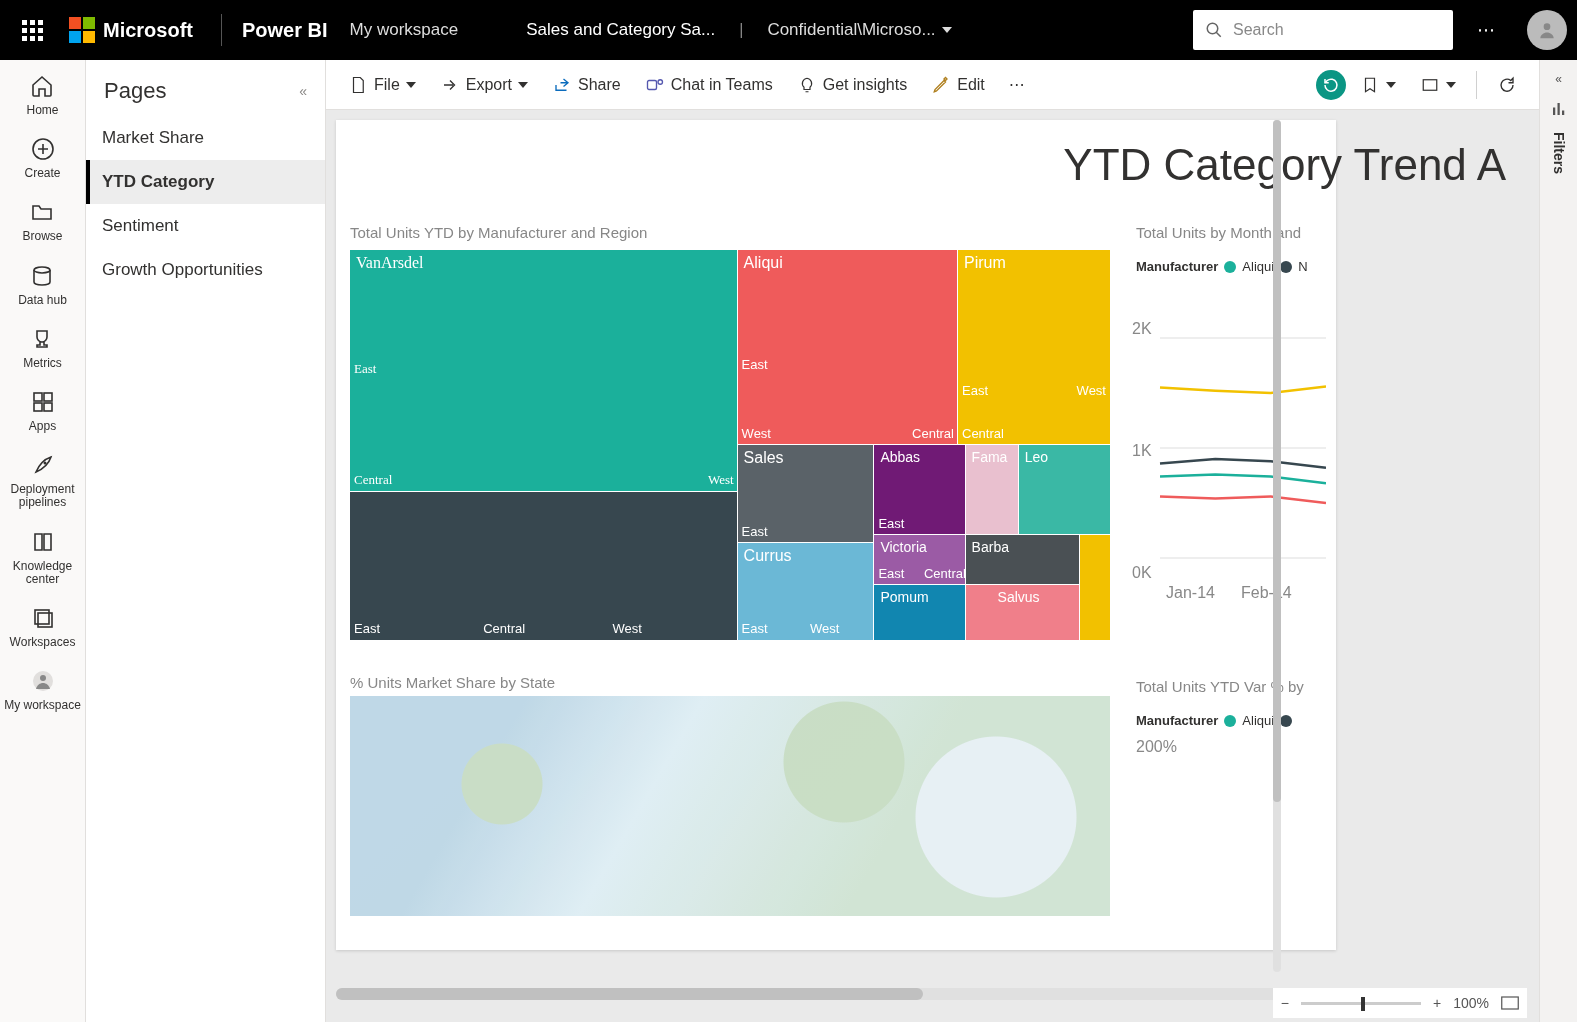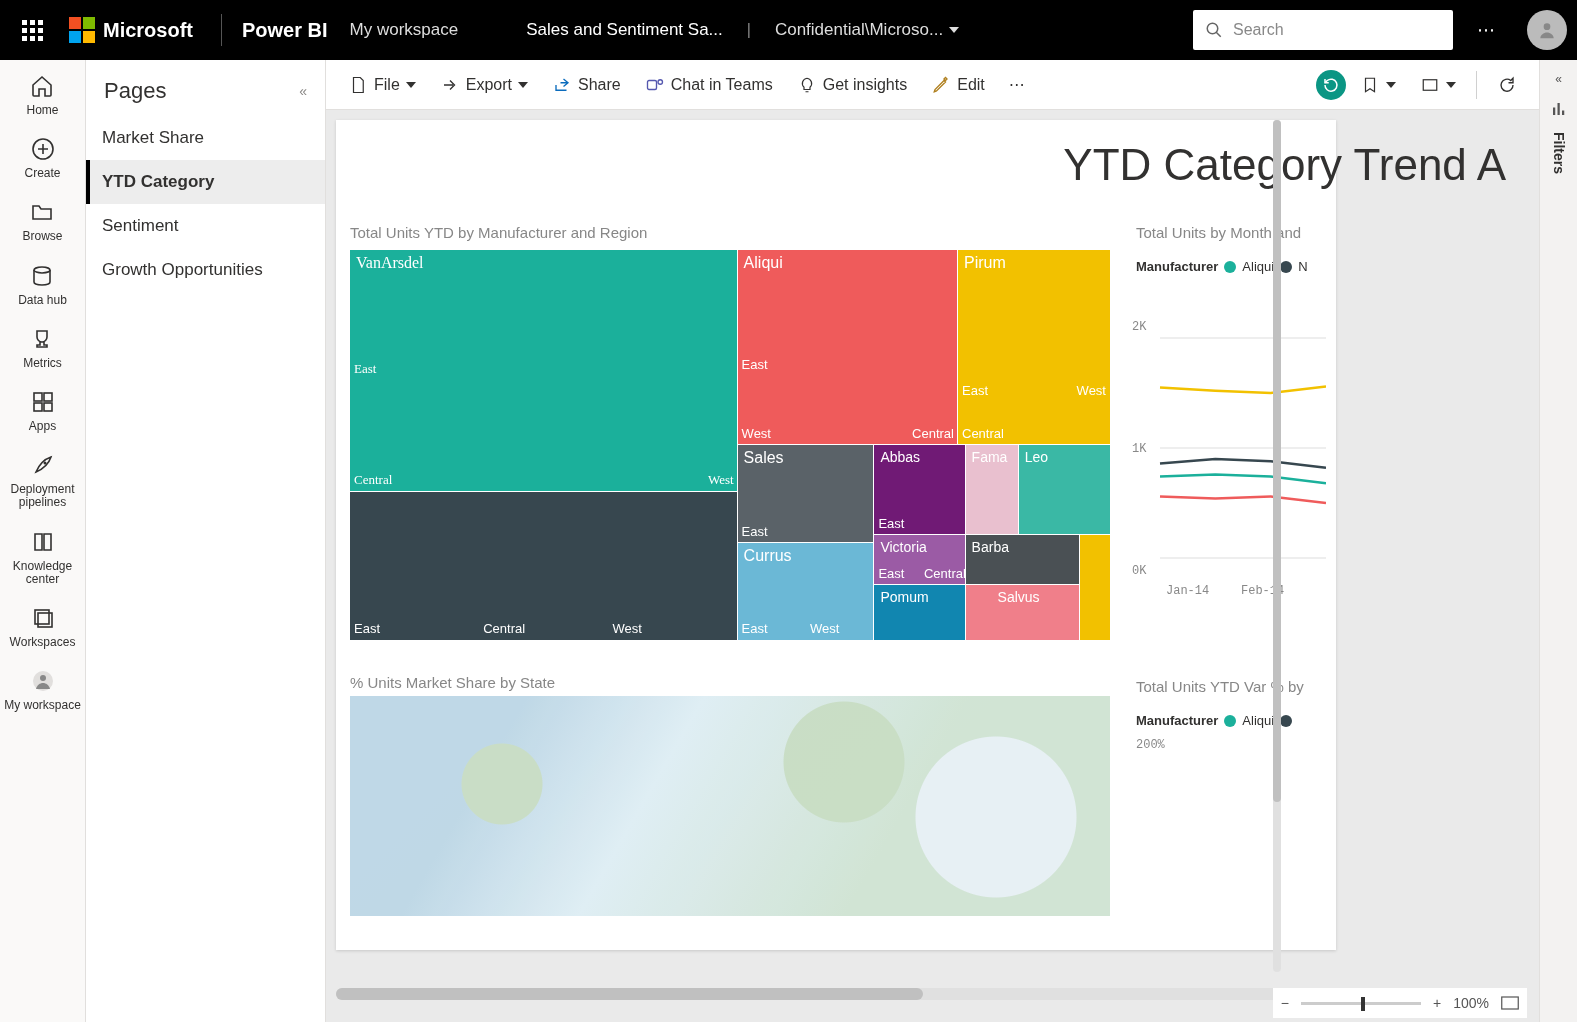--- a/index.html
+++ b/index.html
@@ -75,21 +75,21 @@
     radial-gradient(circle at 65% 30%, #c7dcc2 0 60px, transparent 61px),
     radial-gradient(circle at 85% 55%, #e8f0f6 0 80px, transparent 81px),
     linear-gradient(120deg,#bcd6e6 20%,#dfeef5 40%,#cfe3d3 70%); opacity:.9; }
 
   
   .side-block { position:absolute; left:800px; top:104px; width:180px; }
   .sb-title { font-size:15px; color:#878787; white-space:nowrap; }
   .sb-legend { margin-top:18px; font-size:13px; color:#323130; display:flex; align-items:center; gap:6px; }
   .dot { width:12px; height:12px; border-radius:50%; display:inline-block; }
   .linechart { position:relative; width:190px; height:290px; margin-top:18px; }
-  .axis-lbl { position:absolute; font-size:12px; color:#888;font-family:Liberation Mono, monospace; }
+  .axis-lbl { position:absolute; font-size:16px; color:#888; }
 
   .side-block2 { position:absolute; left:800px; top:558px; width:180px; }
 
   
   .zoom { position:absolute; right:12px; bottom:4px; height:30px; display:flex; align-items:center; gap:12px; font-size:14px; color:#555; background:#fff; padding:2px 8px; }
   .zslider { width:120px; height:3px; background:#ccc; position:relative; }
   .zslider .hnd { position:absolute; left:50%; top:-5px; width:4px; height:14px; background:#333; }
 
   
   .filters-rail { width:38px; background:#f3f2f1; border-left:1px solid #e1dfdd; display:flex; flex-direction:column; align-items:center; padding-top:12px; gap:14px; }
@@ -118,21 +118,21 @@
         <span></span>
         <span></span>
         <span></span>
       </div>
     <div class="mslogo-text">Microsoft</div>
   </div>
   <div class="vsep"></div>
   <div class="pbi">Power BI</div>
   <div class="wslabel">My workspace</div>
   <div class="titlesep"></div>
-  <div class="reportname">Sales and Sentiment Sa...</div>
+  <div class="reportname">Sales and Category Sa...</div>
   <div style="margin:0 10px;color:#888;">|</div>
   <div class="confid">
     <span>Confidential\Microso...</span>
     <span class="chev"></span>
   </div>
   <div class="flex-spacer"></div>
   <div class="searchbox">
     <svg class="mag" viewBox="0 0 24 24">
         <circle cx="10" cy="10" r="7" fill="none" stroke="#666" stroke-width="2"></circle>
         <line x1="15" y1="15" x2="21" y2="21" stroke="#666" stroke-width="2"></line>

